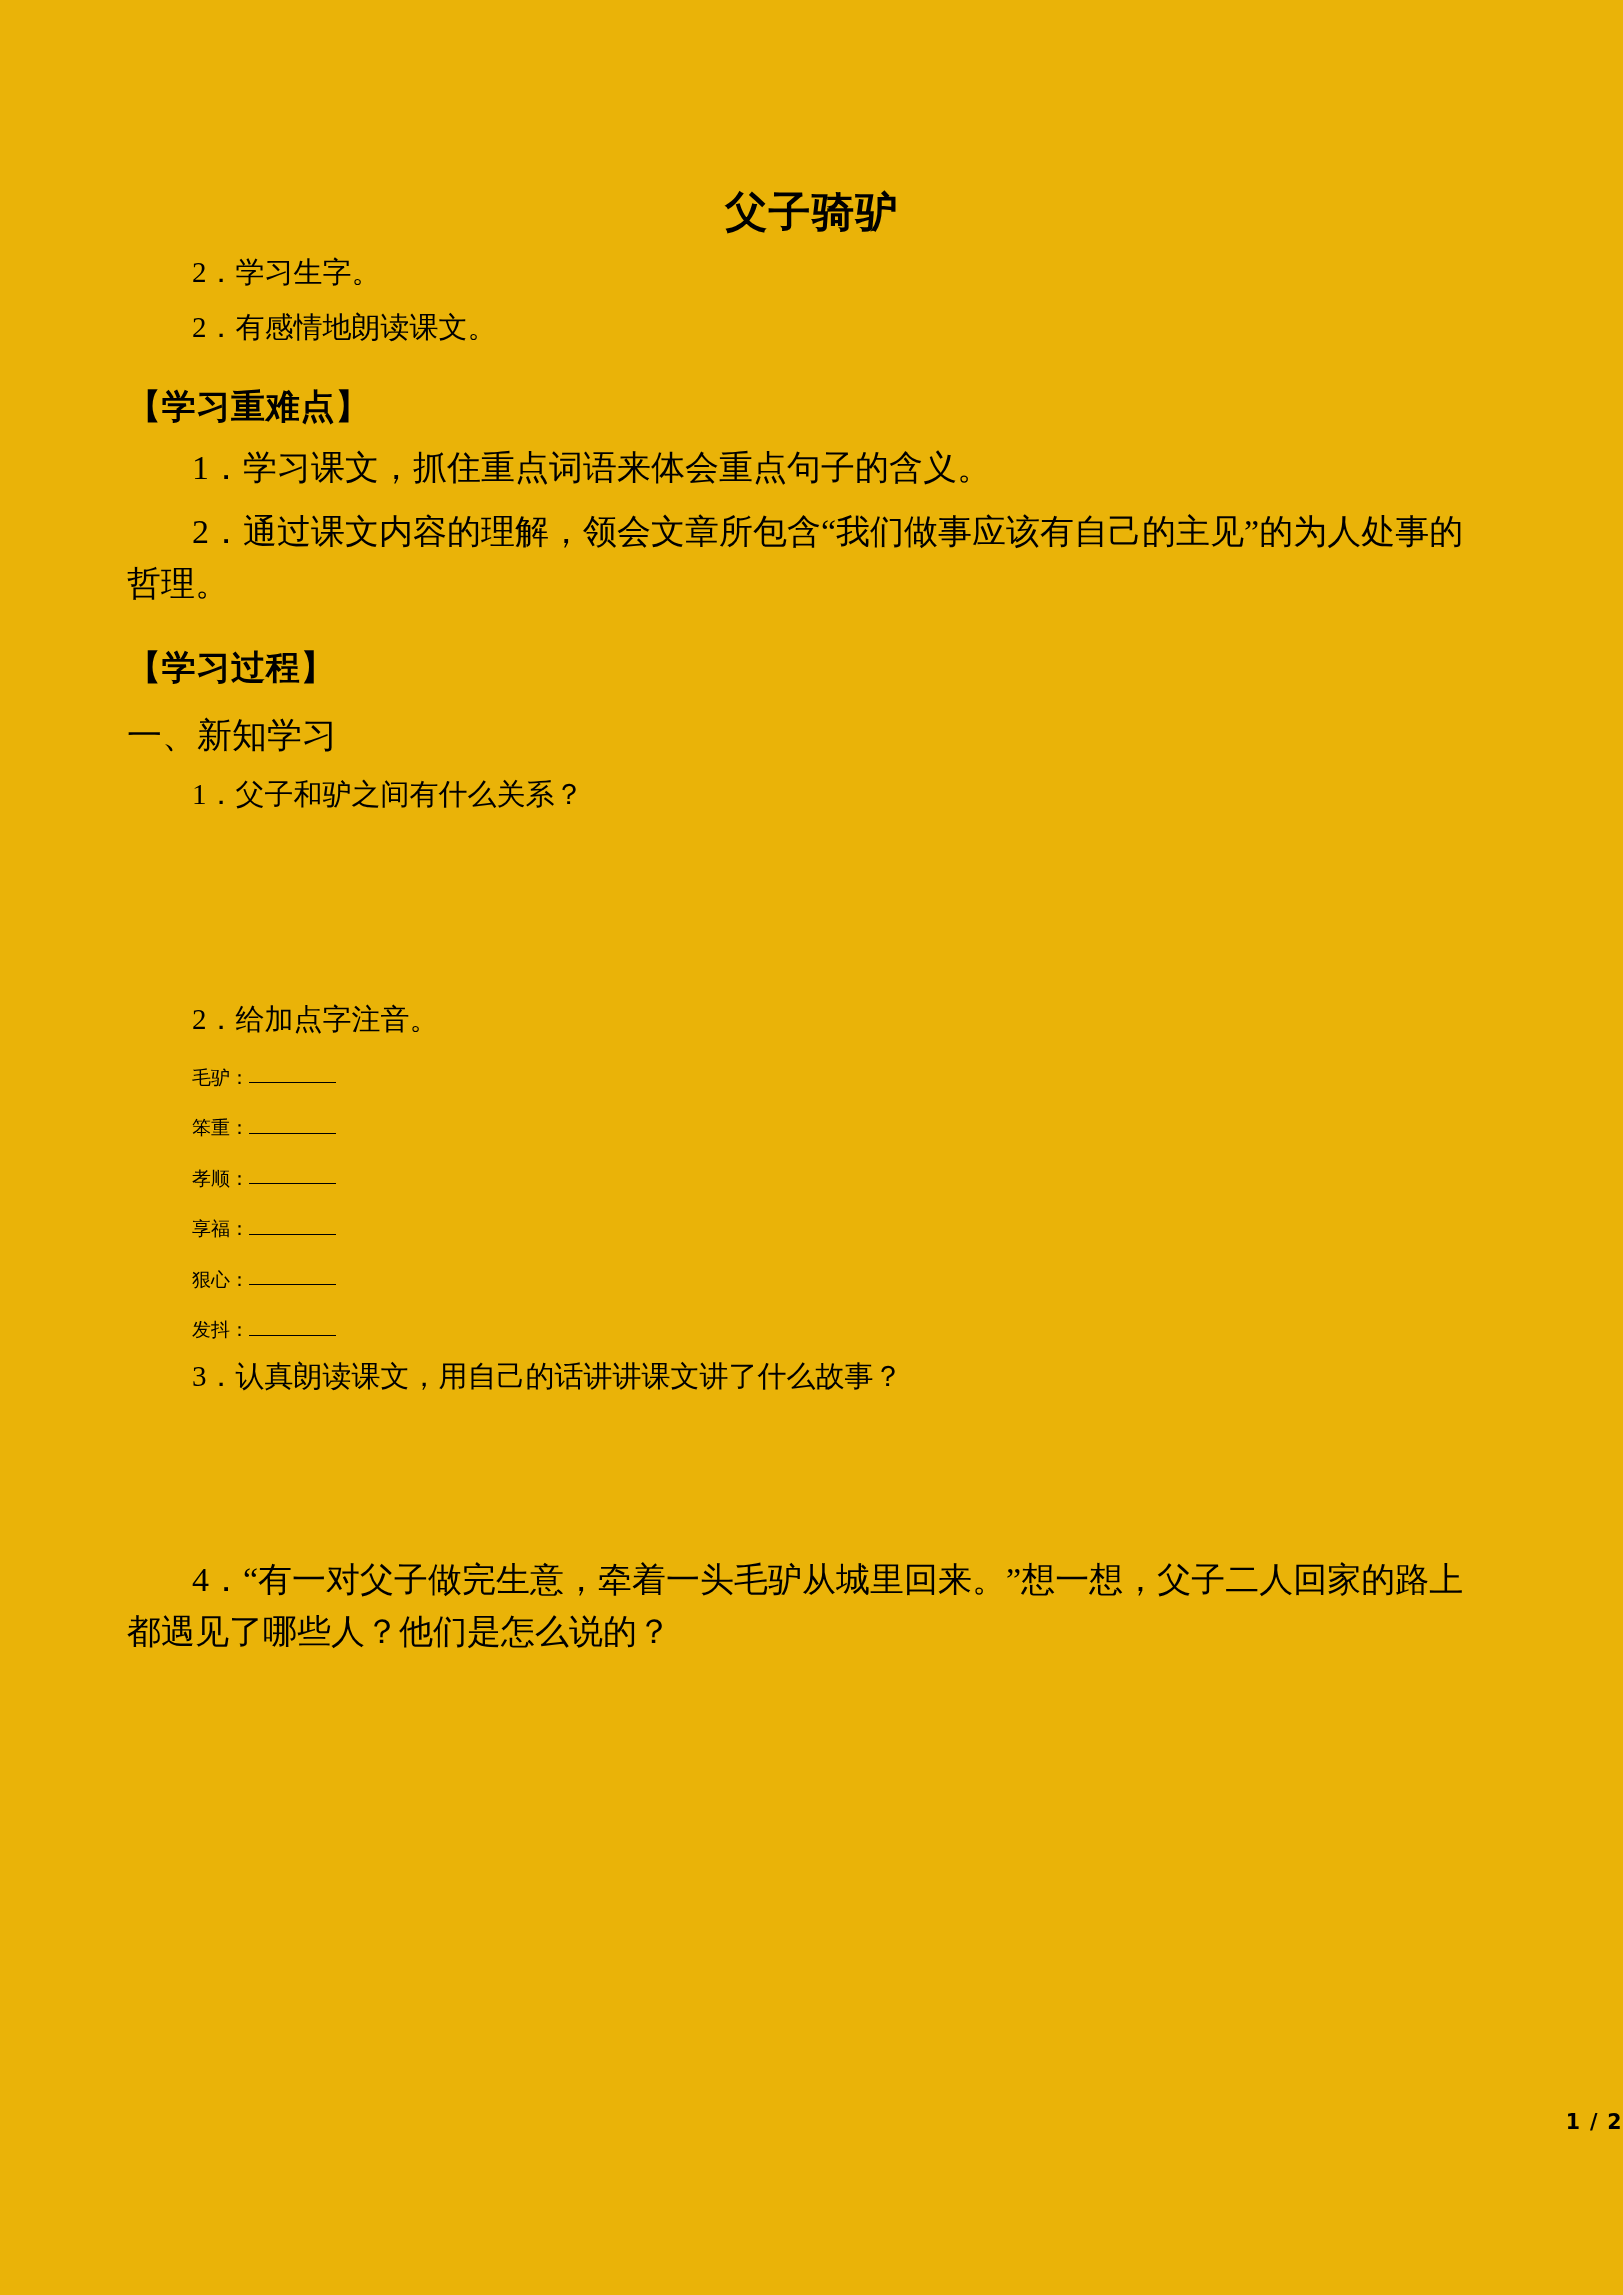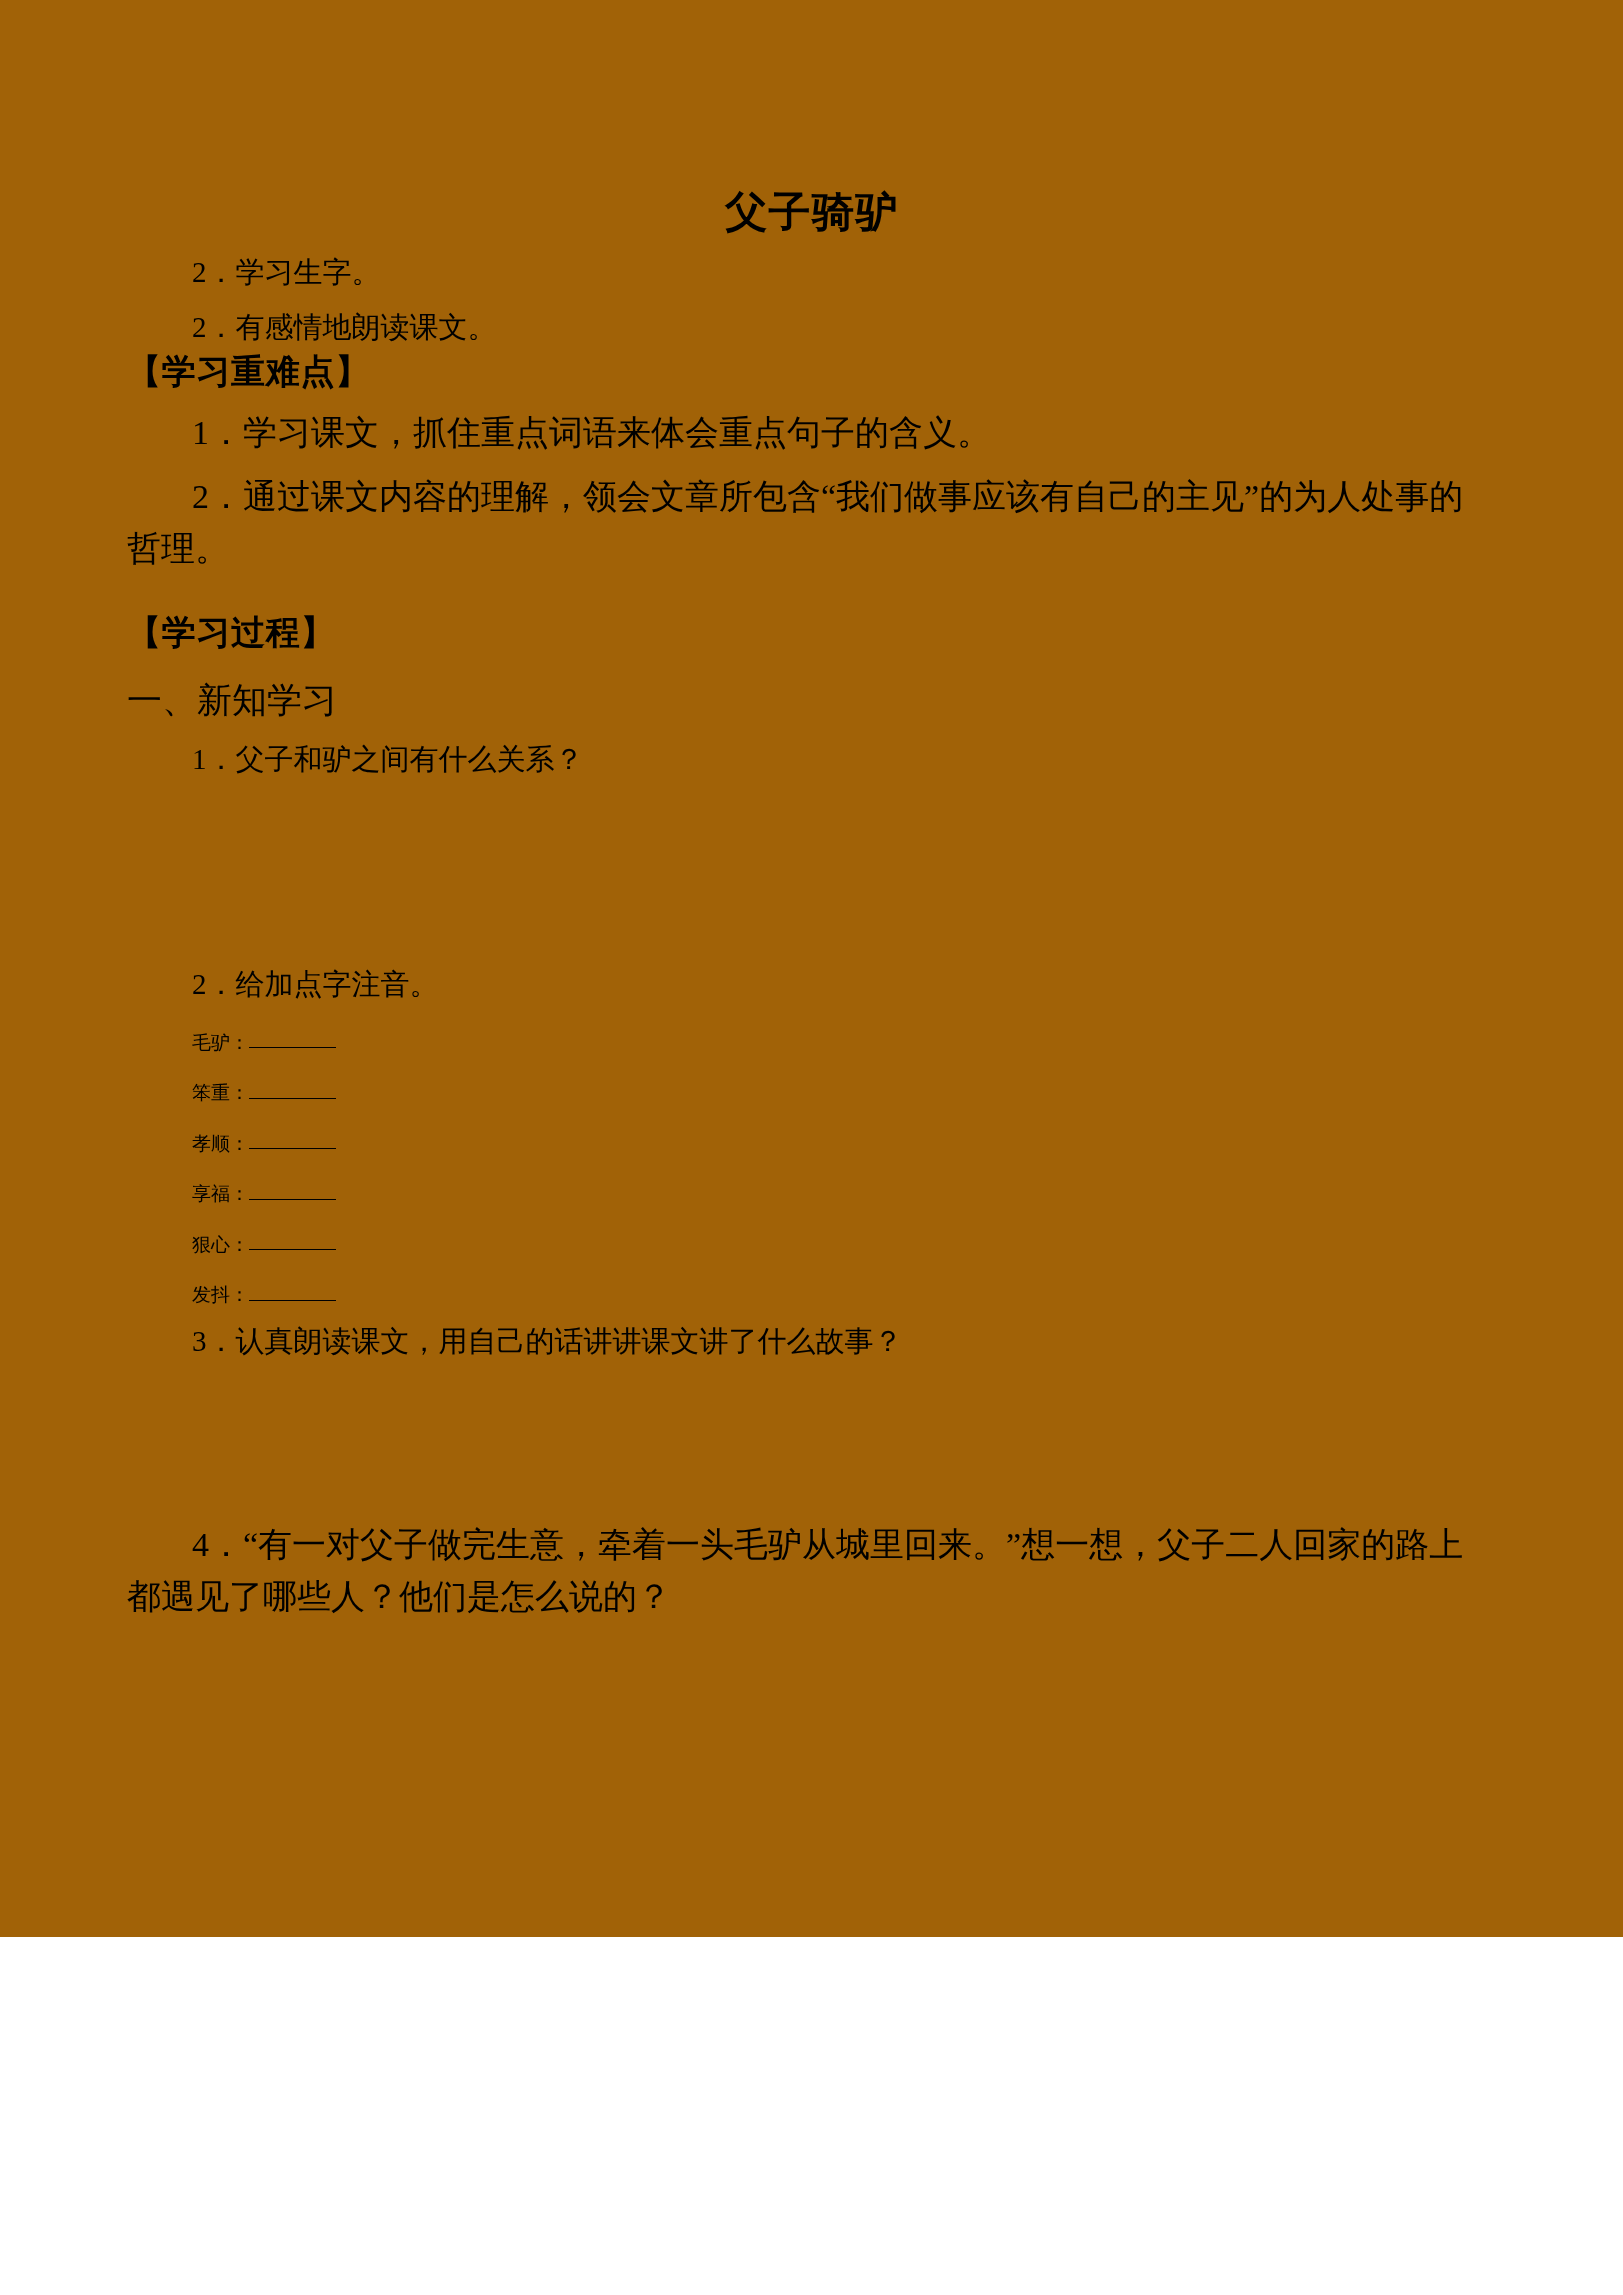--- a/index.html
+++ b/index.html
@@ -6,24 +6,24 @@
     margin: 0;
     padding: 0;
     background: #ffffff;
   }
   body {
     font-family: "Liberation Serif", "DejaVu Serif", serif;
     color: #000000;
   }
   .page {
     width: 1623px;
-    height: 1937px;
+    height: 2295px;
     box-sizing: border-box;
     position: relative;
-    background: #a16207;
+    background: #eab308;
     padding: 0;
     overflow: hidden;
   }
   .content {
     position: absolute;
     left: 127px;
     top: 0;
     width: 1370px;
   }
   .doc-title {
@@ -35,21 +35,21 @@
     margin-bottom: 0;
     font-family: "DejaVu Sans", "Liberation Sans", sans-serif;
   }
   .section-head {
     font-size: 34px;
     font-weight: bold;
     font-family: "DejaVu Sans", "Liberation Sans", sans-serif;
     letter-spacing: 0.7px;
   }
   .sec-goal { margin-top: 123px; }
-  .sec-key  { }
+  .sec-key  { margin-top: 35px; }
   .sec-proc { margin-top: 35px; }
 
   .para {
     font-size: 34px;
     line-height: 1.52;
     margin: 12.3px 0 0 0;
   }
   .indent {
     text-indent: 65px;
   }

